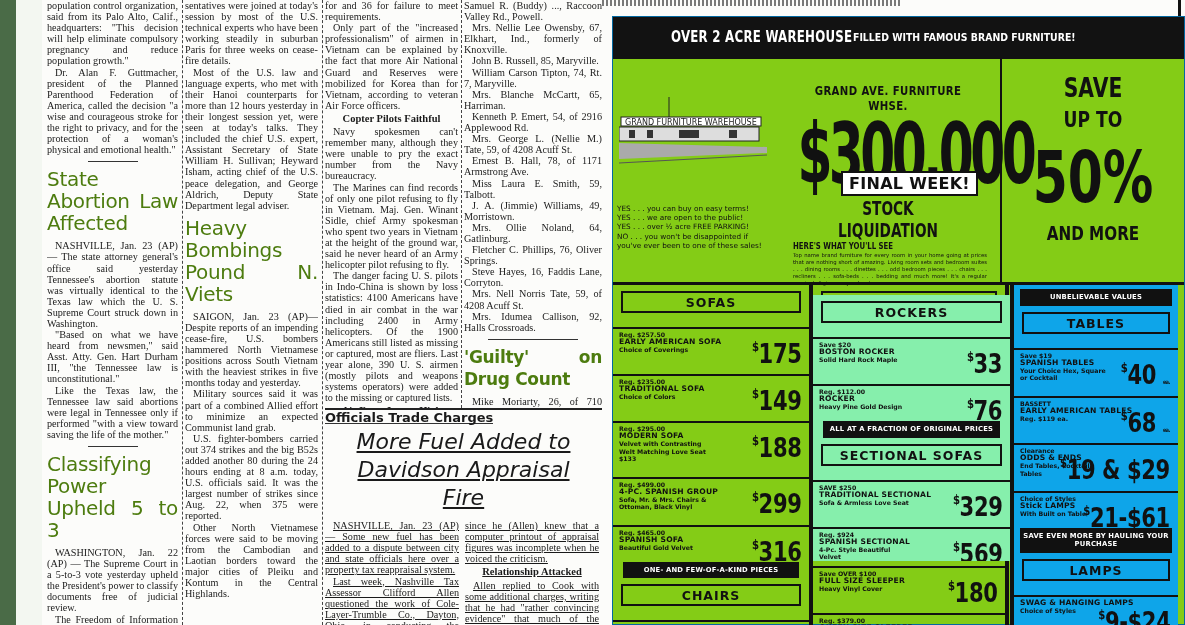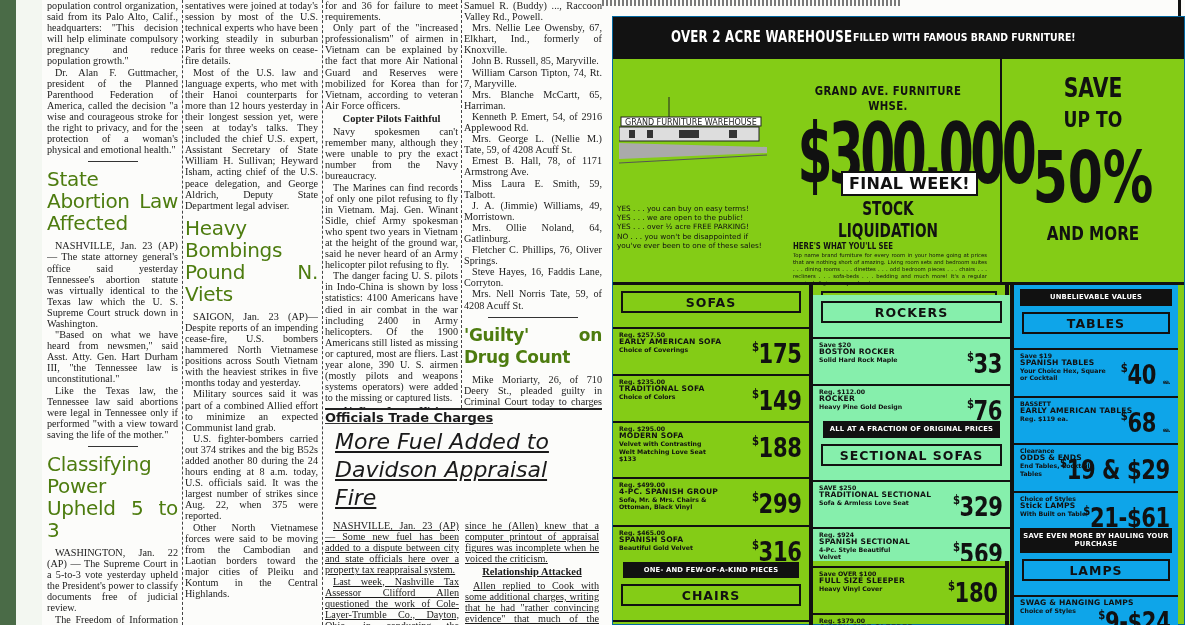--- a/index.html
+++ b/index.html
@@ -111,30 +111,31 @@
         <p>Mrs. Blanche McCartt, 65, Harriman.</p>
         <p>Kenneth P. Emert, 54, of 2916 Applewood Rd.</p>
         <p>Mrs. George L. (Nellie M.) Tate, 59, of 4208 Acuff St.</p>
         <p>Ernest B. Hall, 78, of 1171 Armstrong Ave.</p>
         <p>Miss Laura E. Smith, 59, Talbott.</p>
         <p>J. A. (Jimmie) Williams, 49, Morristown.</p>
         <p>Mrs. Ollie Noland, 64, Gatlinburg.</p>
         <p>Fletcher C. Phillips, 76, Oliver Springs.</p>
         <p>Steve Hayes, 16, Faddis Lane, Corryton.</p>
         <p>Mrs. Nell Norris Tate, 59, of 4208 Acuff St.</p>
+        <p>Mrs. Idumea Callison, 92, Halls Crossroads.</p>
       </div>
     <div class="short-rule" style="width:90px;"></div>
     <h2 class="hl" style="font-size:17px; font-weight:bold; margin:4px 0 6px;">'Guilty' on Drug Count</h2>
     <p>Mike Moriarty, 26, of 710 Deery St., pleaded guilty in Criminal Court today to charges of selling marijuana in April. Judge Joe D. Duncan reserved judgment on a one-year prison term after the defendant applied for probation.</p>
   </div>
 
   <div style="position:absolute; left:283px; top:408px; width:277px; height:2px; background:#222;"></div>
   <div class="col" style="left:283px; top:410px; width:277px; height:215px;text-decoration:underline;">
     <div style="font-family:'DejaVu Sans',sans-serif; font-size:13px; font-weight:bold; margin:2px 0 4px; border-bottom:1px solid #333; display:inline-block;">Officials Trade Charges</div>
-    <h1 style="font-family:'DejaVu Sans',sans-serif; font-style:italic; font-weight:normal; font-size:22px; line-height:28px; margin:0 10px 8px 10px; text-align:left;">More Fuel Added to Davidson Appraisal Fire</h1>
+    <h1 style="font-family:'DejaVu Sans',sans-serif; font-style:italic; font-weight:normal; font-size:22px; line-height:28px; margin:0 10px 8px 10px; text-align:center;">More Fuel Added to Davidson Appraisal Fire</h1>
     <div style="display:flex; gap:6px;">
       <div style="width:134px;">
         <p>NASHVILLE, Jan. 23 (AP) — Some new fuel has been added to a dispute between city and state officials here over a property tax reappraisal system.</p>
         <p>Last week, Nashville Tax Assessor Clifford Allen questioned the work of Cole-Layer-Trumble Co., Dayton, Ohio, in conducting the reappraisal made necessary by state law.</p>
 
       </div>
       <div style="width:134px;">
         <p class="np">since he (Allen) knew that a computer printout of appraisal figures was incomplete when he voiced the criticism.</p>
         <div class="sub">Relationship Attacked</div>
         <p>Allen replied to Cook with some additional charges, writing that he had "rather convincing evidence" that much of the appraisal of rural land in Davidson County was done by CLT without "any appraiser ever setting foot on the property and</p>

